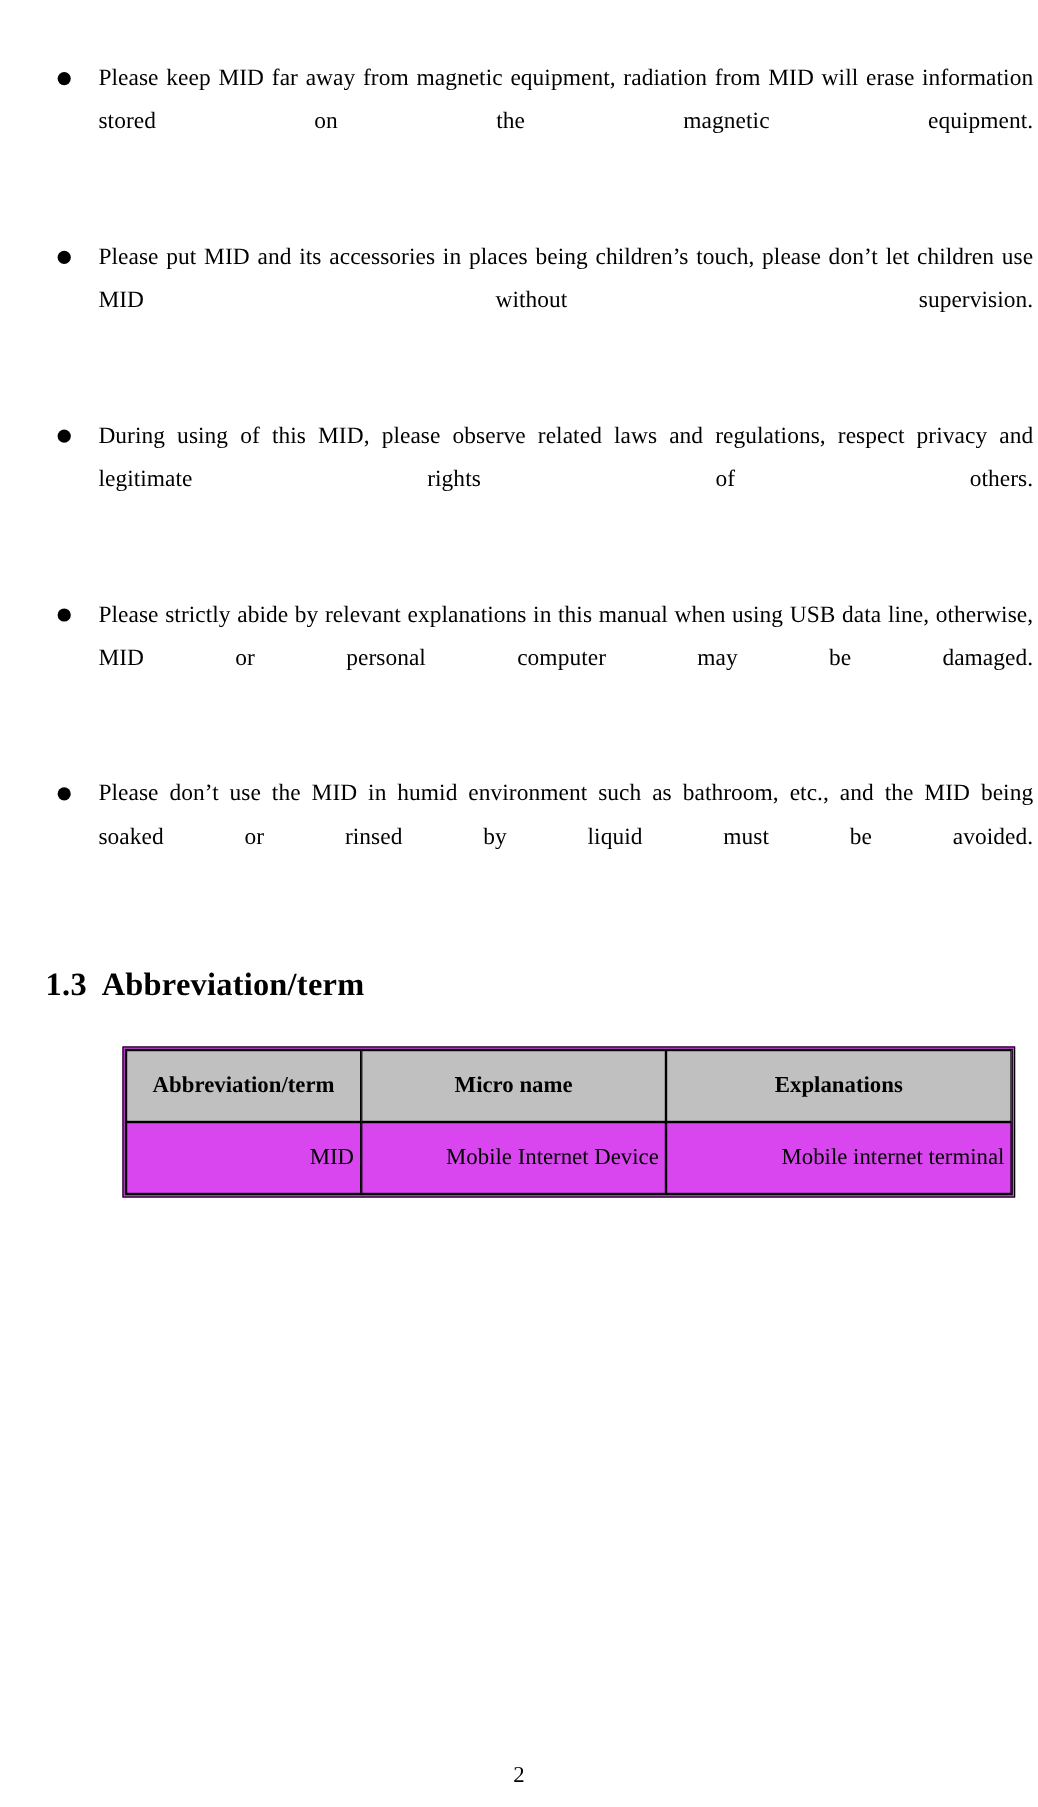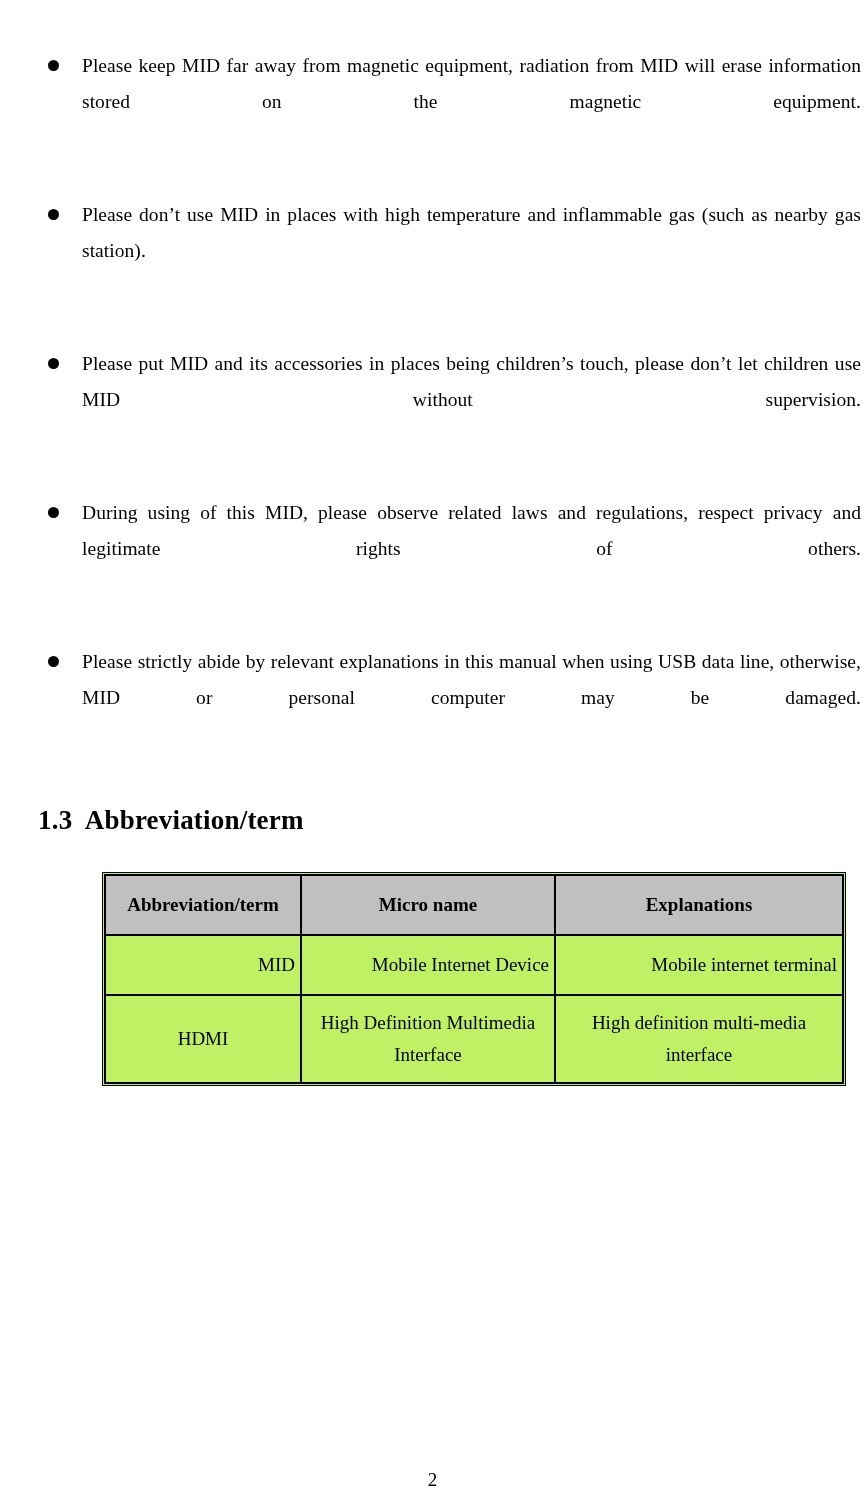--- a/index.html
+++ b/index.html
@@ -85,21 +85,21 @@
     top: 872px;
     width: 744px;
   }
 
   table.abbrev-table {
     border-collapse: separate;
     border-spacing: 0;
     width: 744px;
     table-layout: fixed;
     border: 3px double #000000;
-    background: #bef264;
+    background: #d946ef;
   }
 
   table.abbrev-table th,
   table.abbrev-table td {
     border: 1.5px solid #000000;
     text-align: center;
     vertical-align: middle;
     font-size: 19px;
     line-height: 32px;
     padding: 4px 5px;
@@ -140,40 +140,40 @@
 
 <div class="page">
 
   <div class="bullet-list">
 
     <div class="bullet-item">
       <span class="bullet-marker"></span>
       <span class="bullet-text">Please keep MID far away from magnetic equipment, radiation from MID will erase information stored on the magnetic equipment.</span>
     </div>
 
-    <div class="bullet-item">
-      <span class="bullet-marker"></span>
-      <span class="bullet-text">Please don’t use MID in places with high temperature and inflammable gas (such as nearby gas station).</span>
-    </div>
 
     <div class="bullet-item">
       <span class="bullet-marker"></span>
       <span class="bullet-text">Please put MID and its accessories in places being children’s touch, please don’t let children use MID without supervision.</span>
     </div>
 
     <div class="bullet-item">
       <span class="bullet-marker"></span>
       <span class="bullet-text">During using of this MID, please observe related laws and regulations, respect privacy and legitimate rights of others.</span>
     </div>
 
     <div class="bullet-item">
       <span class="bullet-marker"></span>
       <span class="bullet-text">Please strictly abide by relevant explanations in this manual when using USB data line, otherwise, MID or personal computer may be damaged.</span>
     </div>
 
+    <div class="bullet-item">
+      <span class="bullet-marker"></span>
+      <span class="bullet-text">Please don’t use the MID in humid environment such as bathroom, etc., and the MID being soaked or rinsed by liquid must be avoided.</span>
+    </div>
 
   </div>
 
   <h2 class="section-heading">1.3  Abbreviation/term</h2>
 
   <div class="abbrev-table-wrap">
     <table class="abbrev-table">
       <colgroup>
         <col class="c-abbrev">
         <col class="c-full">
@@ -185,24 +185,19 @@
           <th>Micro name</th>
           <th>Explanations</th>
         </tr>
       </thead>
       <tbody>
         <tr class="row-mid">
           <td>MID</td>
           <td>Mobile Internet Device</td>
           <td>Mobile internet terminal</td>
         </tr>
-        <tr class="row-hdmi">
-          <td>HDMI</td>
-          <td class="cell-multiline">High Definition Multimedia Interface</td>
-          <td class="cell-multiline">High definition multi-media interface</td>
-        </tr>
       </tbody>
     </table>
   </div>
 
   <div class="page-number">2</div>
 
 </div>
 
 </body></html>

